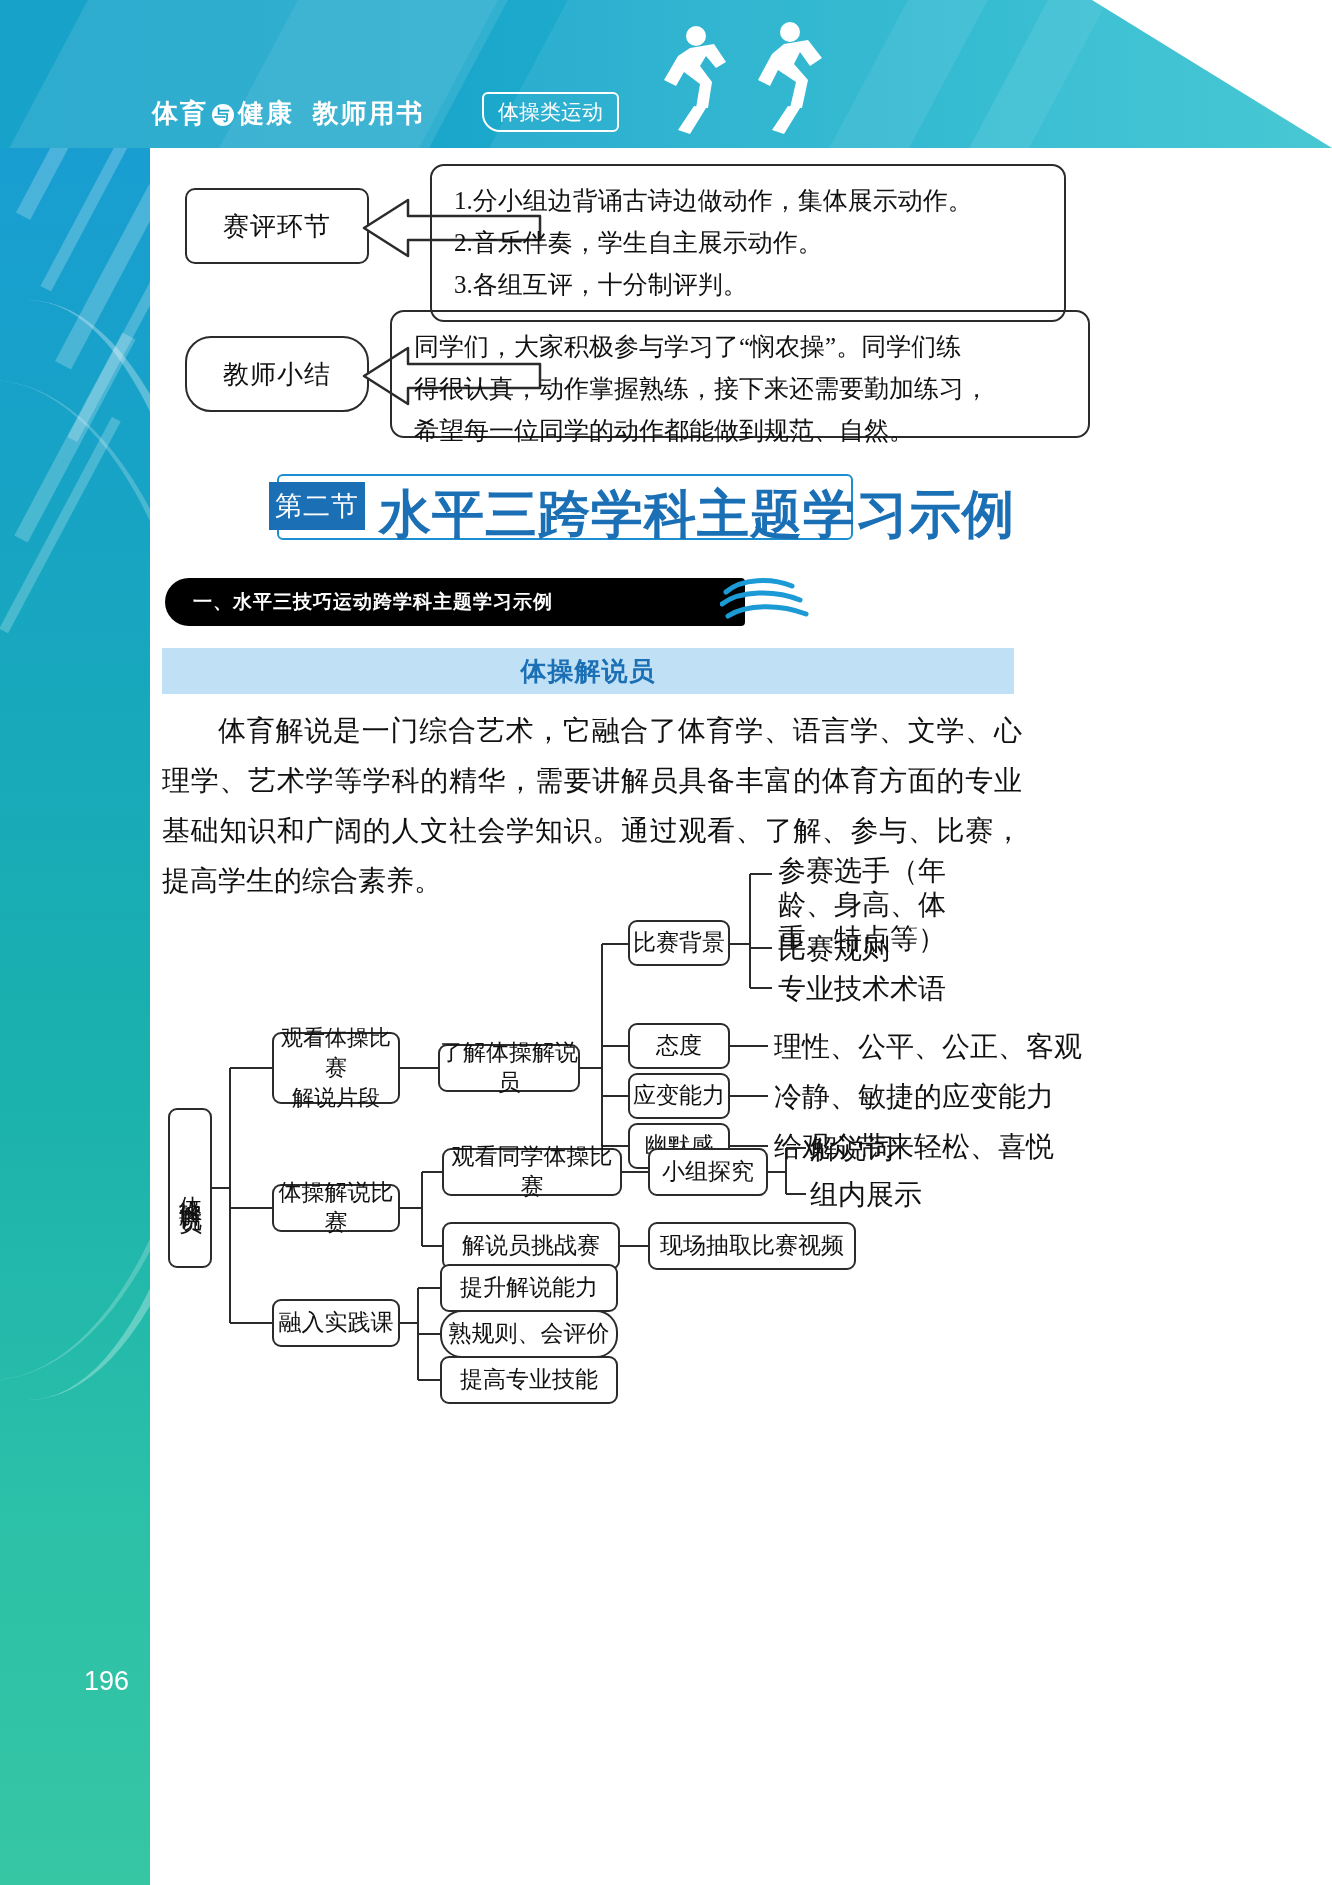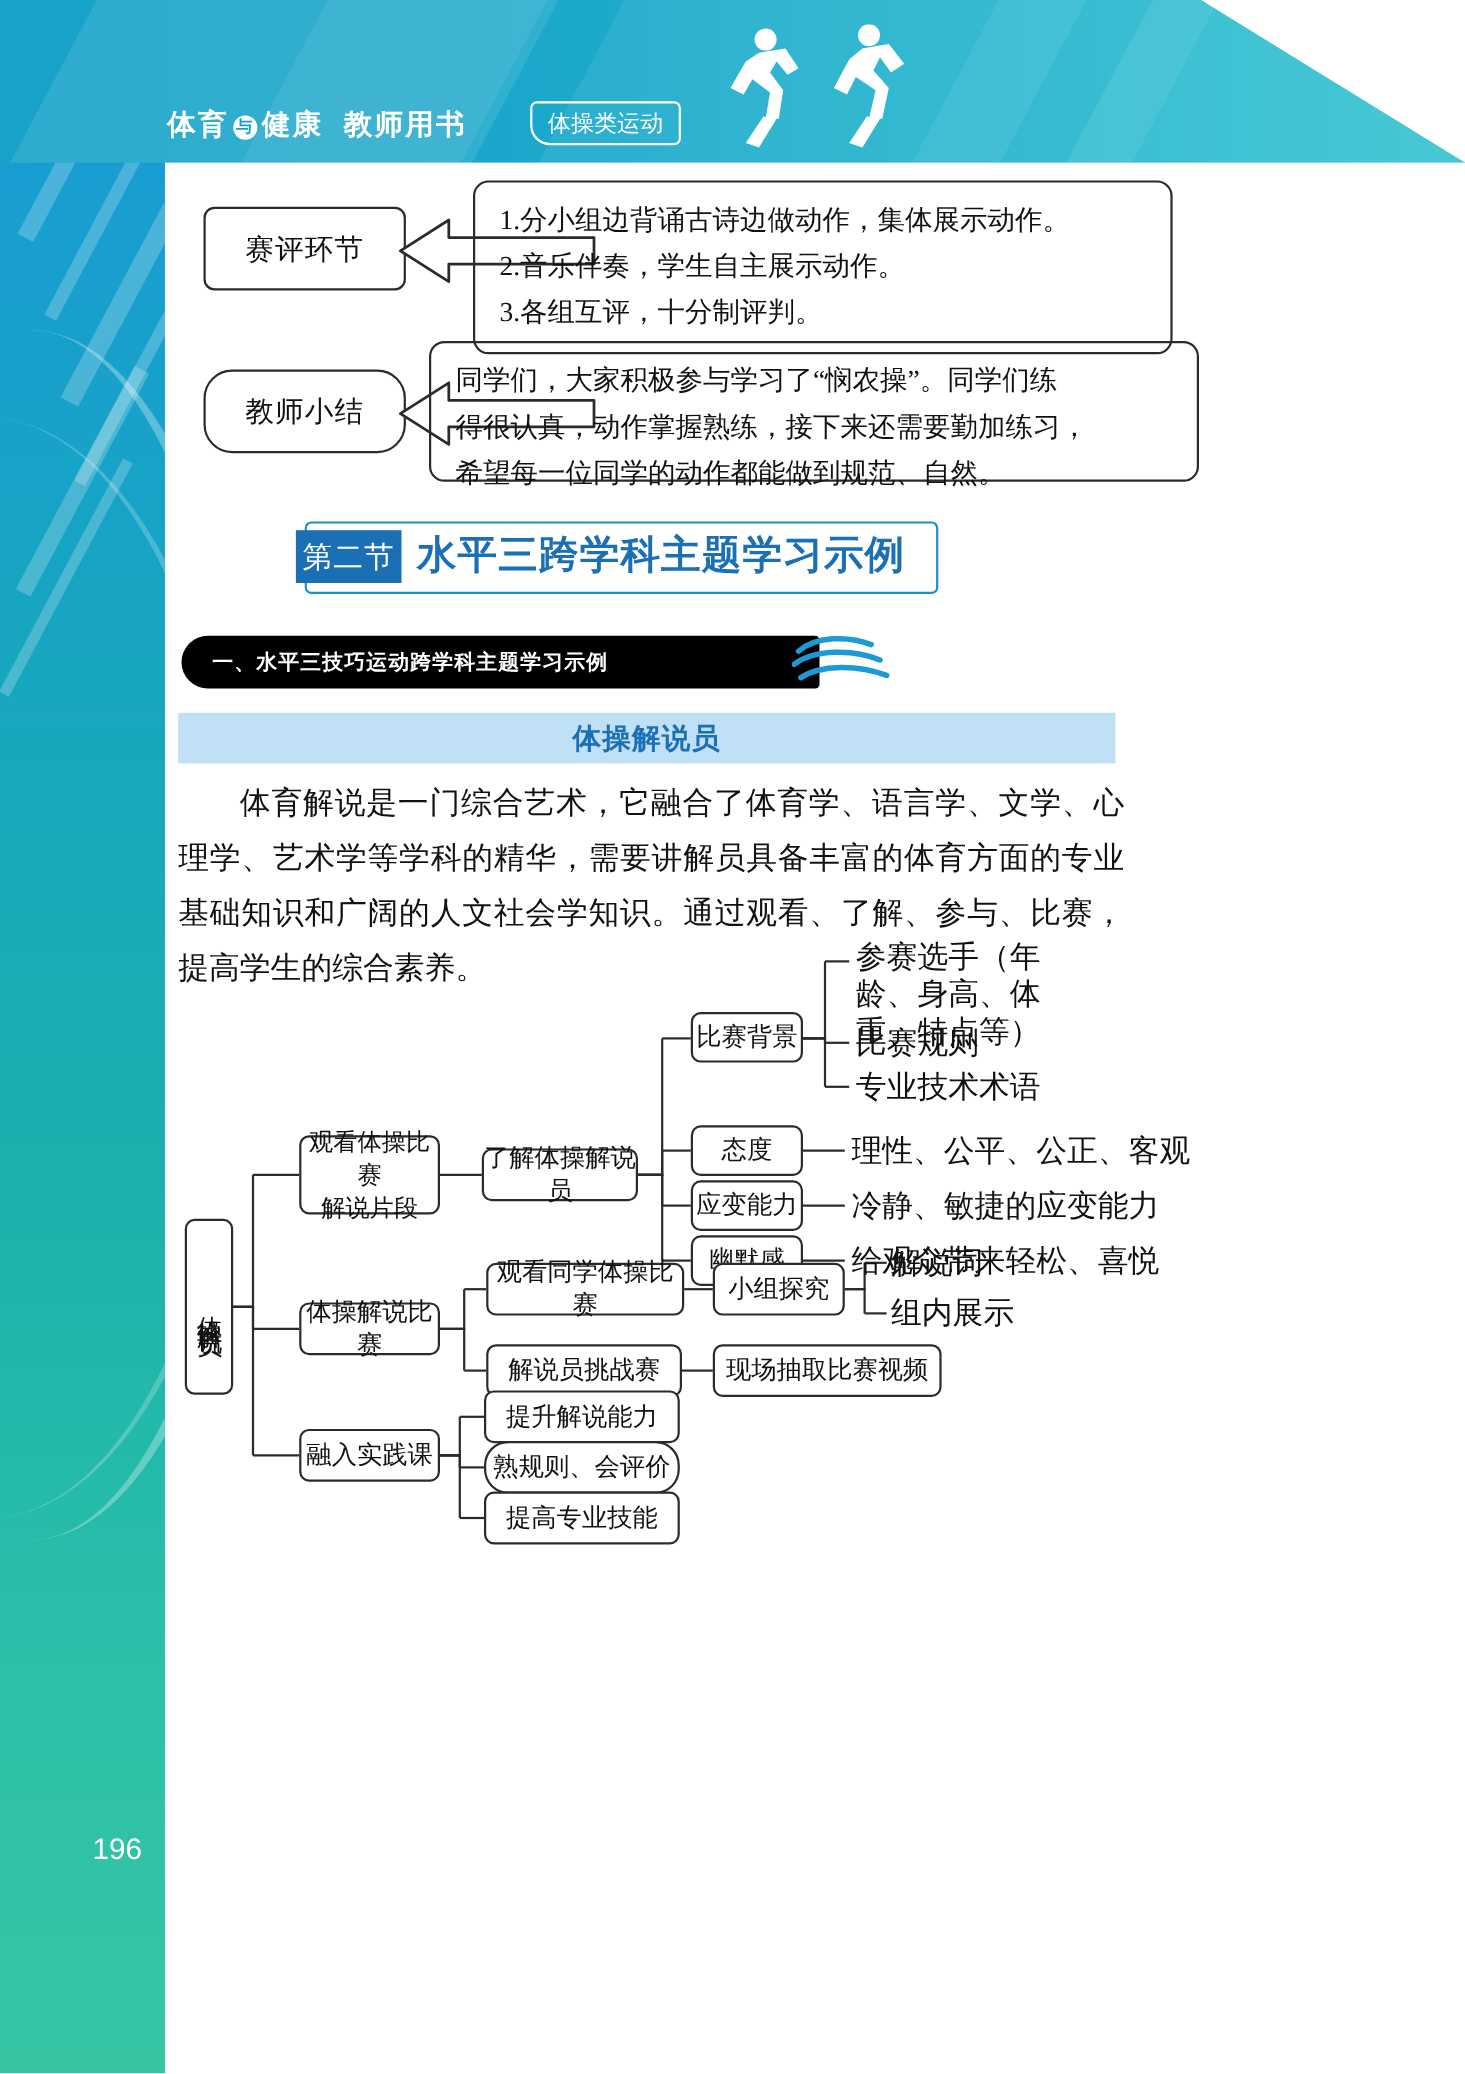--- a/index.html
+++ b/index.html
@@ -95,21 +95,21 @@
   }
   .section-badge {
     position:absolute; left:-8px; top:8px; width:96px; height:48px;
     background:#1b6fb5; color:#fff; font-size:27px;
     font-family:"Liberation Sans", sans-serif;
     display:flex; align-items:center; justify-content:center;
     letter-spacing:1px;
   }
   .section-title-text {
     position:absolute; left:102px; top:6px;
-    font-size:36px; color:#1b6fb5; font-weight:bold;
+    font-size:52px; color:#1b6fb5; font-weight:bold;
     font-family:"Liberation Sans", sans-serif; letter-spacing:1px;
     white-space:nowrap;
   }
 
   
   .sub-banner {
     position:absolute; left:15px; top:430px; width:580px; height:48px;
     background:#000000; border-radius:24px 4px 4px 24px;
     color:#ffffff; font-size:19px; font-weight:bold;
     font-family:"Liberation Sans", sans-serif;

